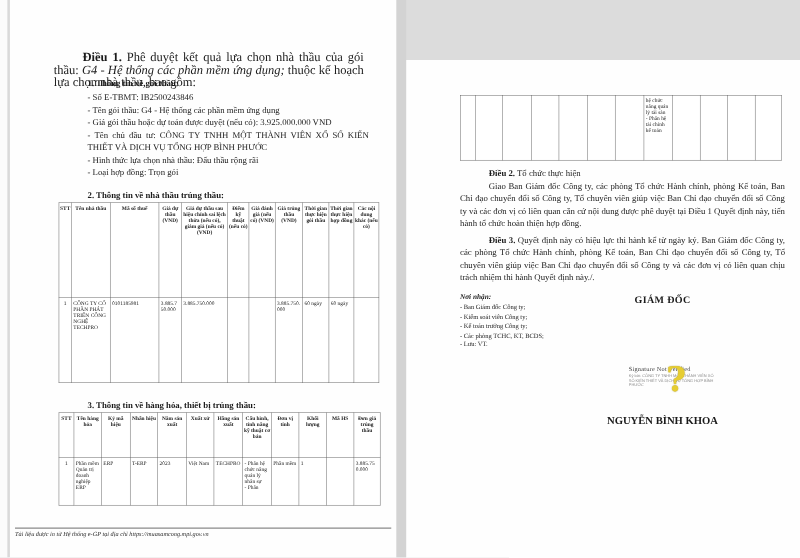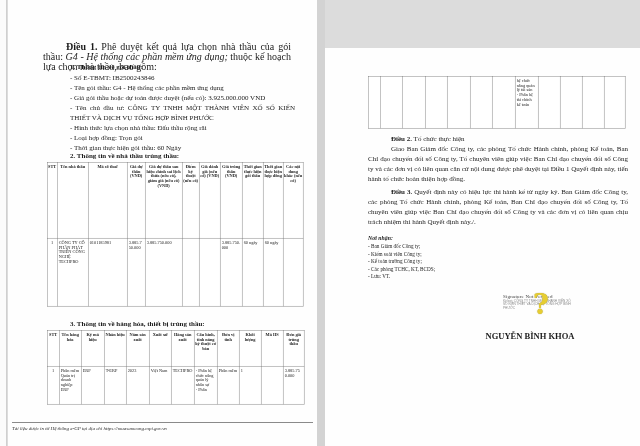--- a/index.html
+++ b/index.html
@@ -80,21 +80,20 @@
 
   <div class="sec-h" style="top:63px;">1. Thông tin về gói thầu:</div>
 
   <ul class="items">
     <li>- Số E-TBMT: IB2500243846</li>
     <li>- Tên gói thầu: G4 - Hệ thống các phần mềm ứng dụng</li>
     <li>- Giá gói thầu hoặc dự toán được duyệt (nếu có): 3.925.000.000 VND</li>
     <li>- Tên chủ đầu tư: CÔNG TY TNHH MỘT THÀNH VIÊN XỔ SỐ KIẾN THIẾT VÀ DỊCH VỤ TỔNG HỢP BÌNH PHƯỚC</li>
     <li>- Hình thức lựa chọn nhà thầu: Đấu thầu rộng rãi</li>
     <li>- Loại hợp đồng: Trọn gói</li>
-    <li>- Thời gian thực hiện gói thầu: 60 Ngày</li>
   </ul>
 
   <div class="sec-h" style="top:152px;">2. Thông tin về nhà thầu trúng thầu:</div>
 
   <div class="tablewrap" id="t2wrap">
     <table>
       <colgroup>
         <col style="width:30px">
           <col style="width:93px">
           <col style="width:117px">
@@ -243,20 +242,23 @@
     <div class="rlabel">Nơi nhận:</div>
     <ul>
       <li>- Ban Giám đốc Công ty;</li>
       <li>- Kiểm soát viên Công ty;</li>
       <li>- Kế toán trưởng Công ty;</li>
       <li>- Các phòng TCHC, KT, BCDS;</li>
       <li>- Lưu: VT.</li>
     </ul>
   </div>
 
+  <div class="dirblock">
+    <div class="dtitle">GIÁM ĐỐC</div>
+  </div>
 
   <div class="sigstamp">
     <div class="sigstatus">Signature Not Verified</div>
     <div class="sigdetails">
       <div>Ký bởi: CÔNG TY TNHH MỘT THÀNH VIÊN XỔ</div>
       <div>SỐ KIẾN THIẾT VÀ DỊCH VỤ TỔNG HỢP BÌNH</div>
       <div>PHƯỚC</div>
     </div>
     <div class="qmark" style="color: rgb(230, 205, 50);">?</div>
   </div>

